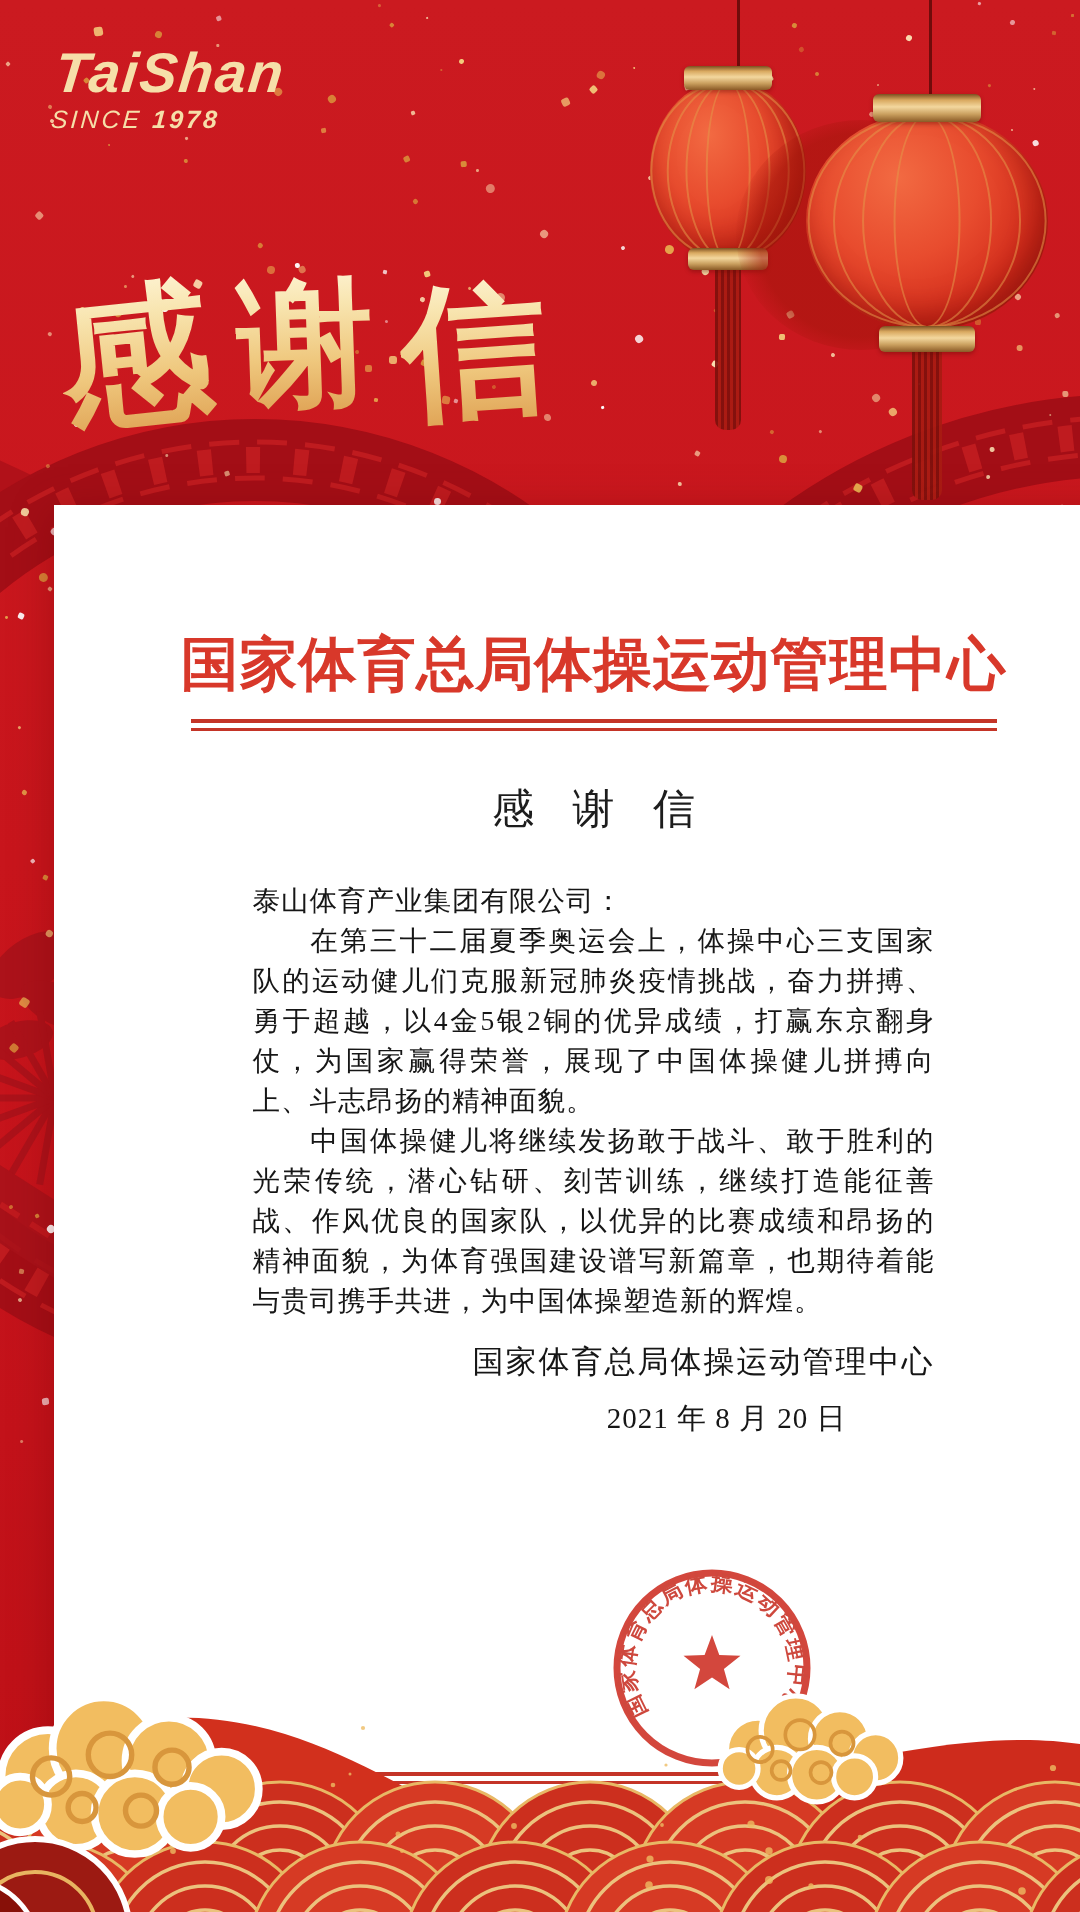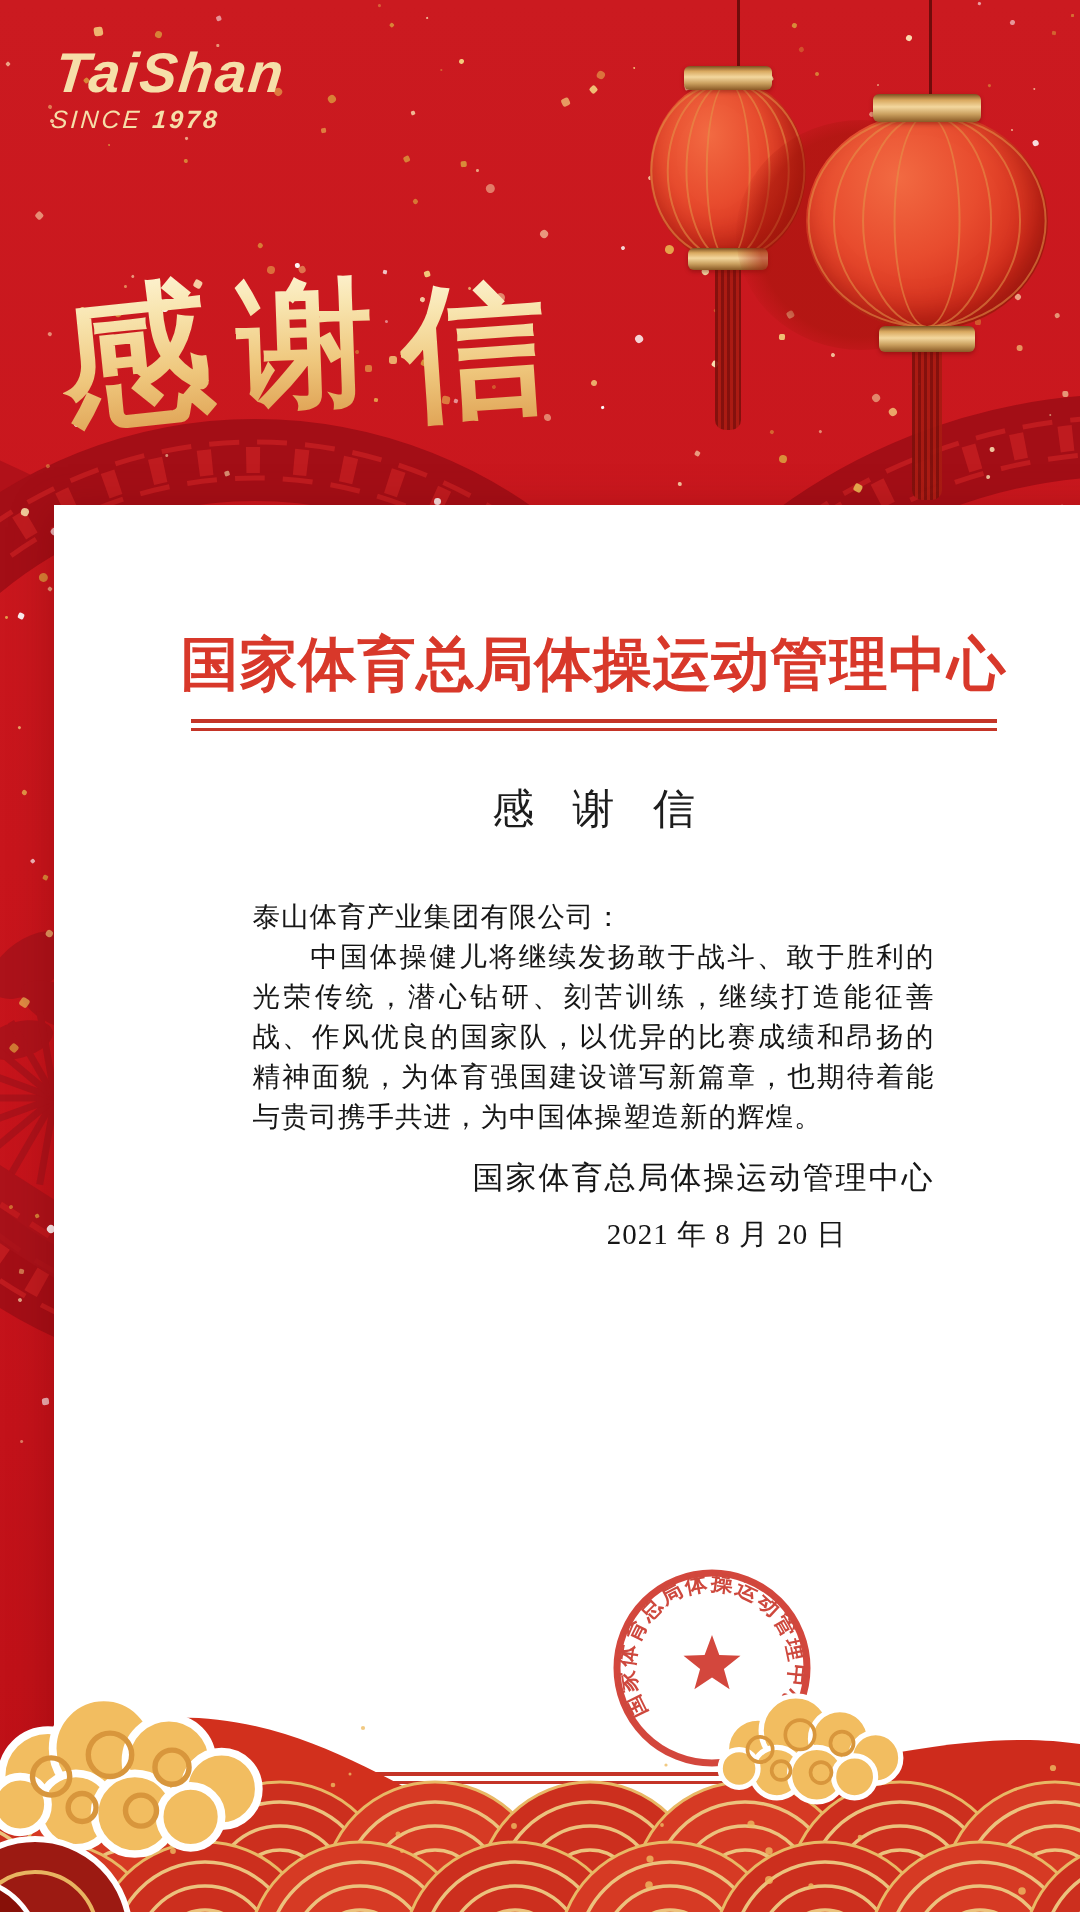--- a/index.html
+++ b/index.html
@@ -47,21 +47,21 @@
   
   .letter-card{position:absolute;left:54px;top:505px;width:1079px;height:1320px;background:#ffffff;
     z-index:2;box-shadow:0 8px 40px rgba(110,5,5,.35);}
   .org-title{margin:128px 0 0 0;text-align:center;font-size:58px;font-weight:700;color:#d8382a;
     letter-spacing:1px;font-family:"Liberation Serif","DejaVu Serif",serif;line-height:1.1;}
   .rule{width:806px;margin:22px auto 0;}
   .rule .r1{height:4px;background:#c43427;}
   .rule .r2{height:3px;background:#c43427;margin-top:5px;}
   .letter-heading{margin-top:50px;text-align:center;font-size:42px;font-weight:normal;color:#1d1d1d;
     letter-spacing:14px;text-indent:14px;font-family:"Liberation Serif","DejaVu Serif",serif;}
-  .letter-body{width:682px;margin:60px auto 0;font-size:27.5px;line-height:40px;color:#161616;
+  .letter-body{width:682px;margin:44px auto 0;font-size:27.5px;line-height:40px;color:#161616;
     text-align:justify;font-family:"Liberation Serif","DejaVu Serif",serif;letter-spacing:1px;}
   .letter-body p{margin:0;}
   .letter-body p.para{text-indent:2.1em;}
   .sign-block{width:682px;margin:20px auto 0;text-align:right;color:#161616;
     font-family:"Liberation Serif","DejaVu Serif",serif;}
   .signature{font-size:31px;letter-spacing:2px;}
   .sign-date{font-size:29px;margin-top:16px;padding-right:88px;letter-spacing:1px;}
   .bottom-rule{position:absolute;left:50%;transform:translateX(-50%);top:1245px;width:806px;}
 
   
@@ -367,20 +367,21 @@
   <div class="letter-card">
     <div class="org-title">国家体育总局体操运动管理中心</div>
     <div class="rule">
         <div class="r1"></div>
         <div class="r2"></div>
       </div>
     <div class="letter-heading">感 谢 信</div>
 
     <div class="letter-body">
       <p class="salutation">泰山体育产业集团有限公司：</p>
+      <p class="para">在第三十二届夏季奥运会上，体操中心三支国家队的运动健儿们克服新冠肺炎疫情挑战，奋力拼搏、勇于超越，以4金5银2铜的优异成绩，打赢东京翻身仗，为国家赢得荣誉，展现了中国体操健儿拼搏向上、斗志昂扬的精神面貌。</p>
       <p class="para">中国体操健儿将继续发扬敢于战斗、敢于胜利的光荣传统，潜心钻研、刻苦训练，继续打造能征善战、作风优良的国家队，以优异的比赛成绩和昂扬的精神面貌，为体育强国建设谱写新篇章，也期待着能与贵司携手共进，为中国体操塑造新的辉煌。</p>
     </div>
 
     <div class="sign-block">
       <div class="signature">国家体育总局体操运动管理中心</div>
       <div class="sign-date">2021 年 8 月 20 日</div>
     </div>
 
     <svg class="seal" viewBox="0 0 210 215">
       <defs>

